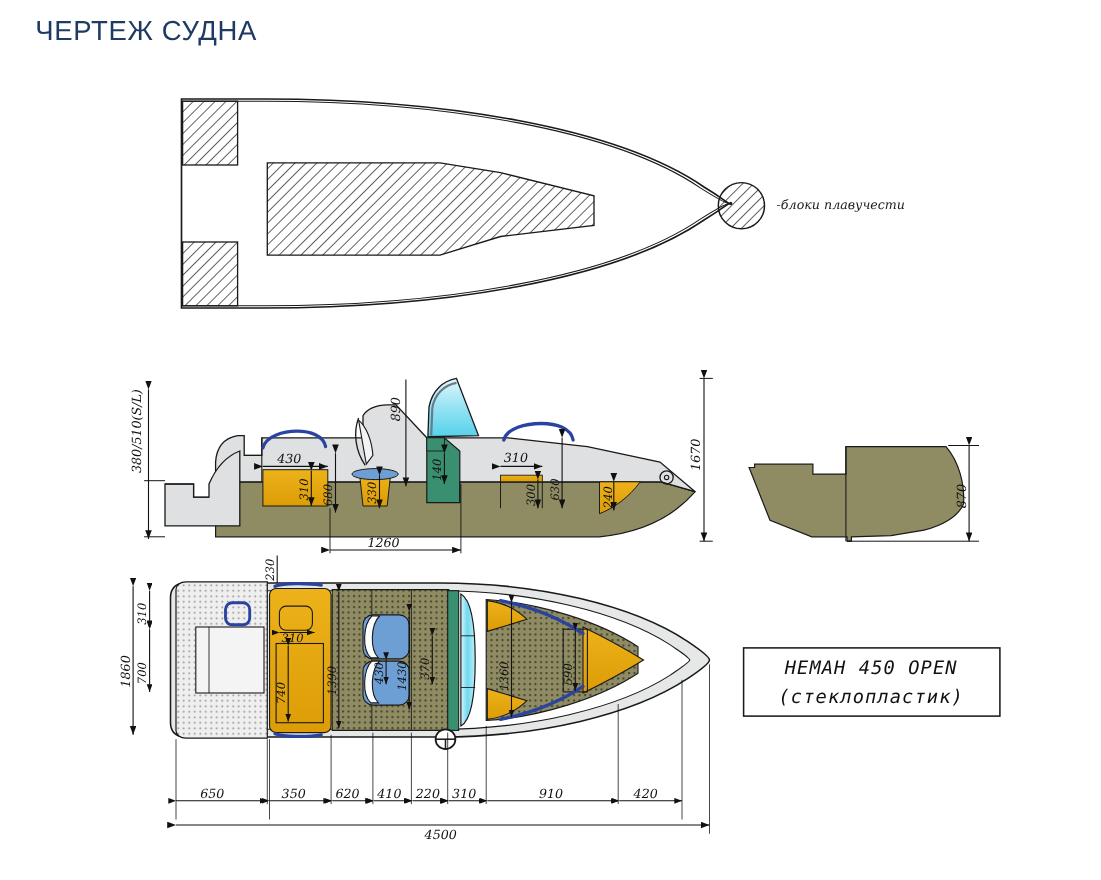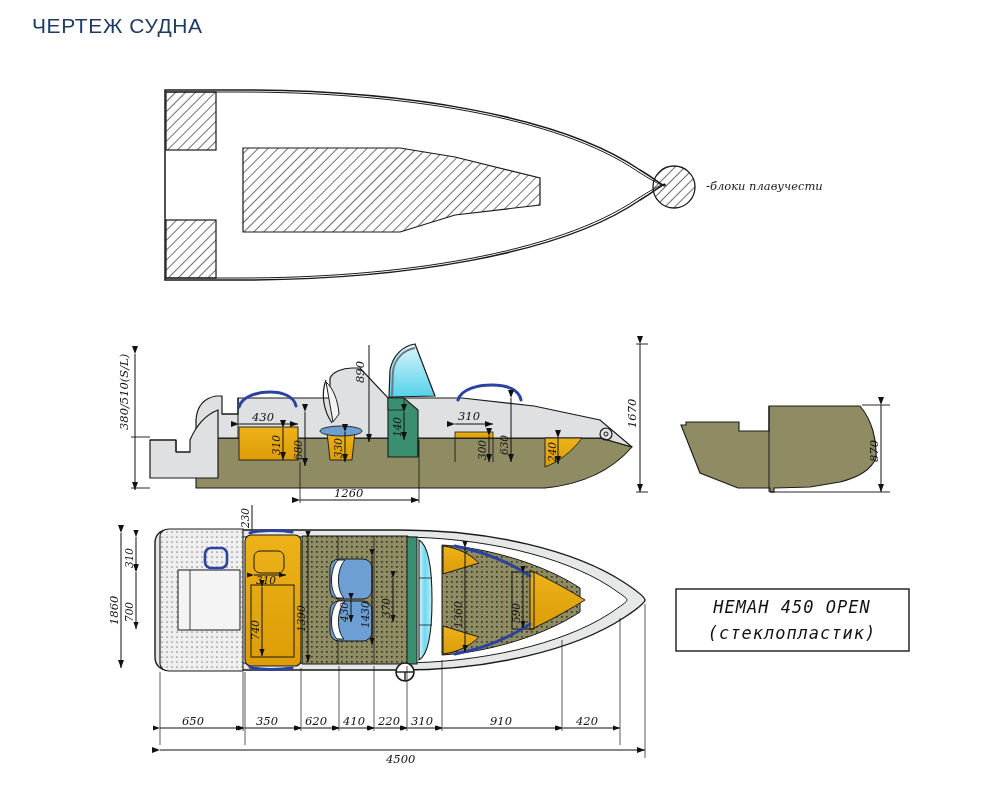--- a/index.html
+++ b/index.html
@@ -4,21 +4,21 @@
 <title>Boat Drawing</title>
 <style>
   html,body{margin:0;padding:0;background:#ffffff;}
   body{
     width:1001px;height:800px;position:relative;overflow:hidden;
     font-family:"DejaVu Sans","Liberation Sans",sans-serif;
   }
   #page-title{
     position:absolute;left:32px;top:14px;
     font-family:"Liberation Sans","DejaVu Sans",sans-serif;
-    font-size:21px;letter-spacing:.6px;color:#1f3b63;font-weight:400;
+    font-size:25px;letter-spacing:.6px;color:#1f3b63;font-weight:400;
   }
   #canvas-wrap{position:absolute;left:0;top:0;width:1001px;height:800px;}
   svg{display:block;}
   .dim{font-family:"DejaVu Serif","Liberation Serif",serif;font-style:italic;font-size:11.5px;fill:#111;}
   .dim-s{font-family:"DejaVu Serif","Liberation Serif",serif;font-style:italic;font-size:10.5px;fill:#111;}
   .legend-txt{font-family:"DejaVu Serif","Liberation Serif",serif;font-style:italic;font-size:11.5px;fill:#1a1a1a;}
   .tb-txt{font-family:"DejaVu Sans Mono","Liberation Mono",monospace;font-style:italic;font-size:17px;fill:#111;letter-spacing:1px;}
 </style>
 </head>
 <body>

